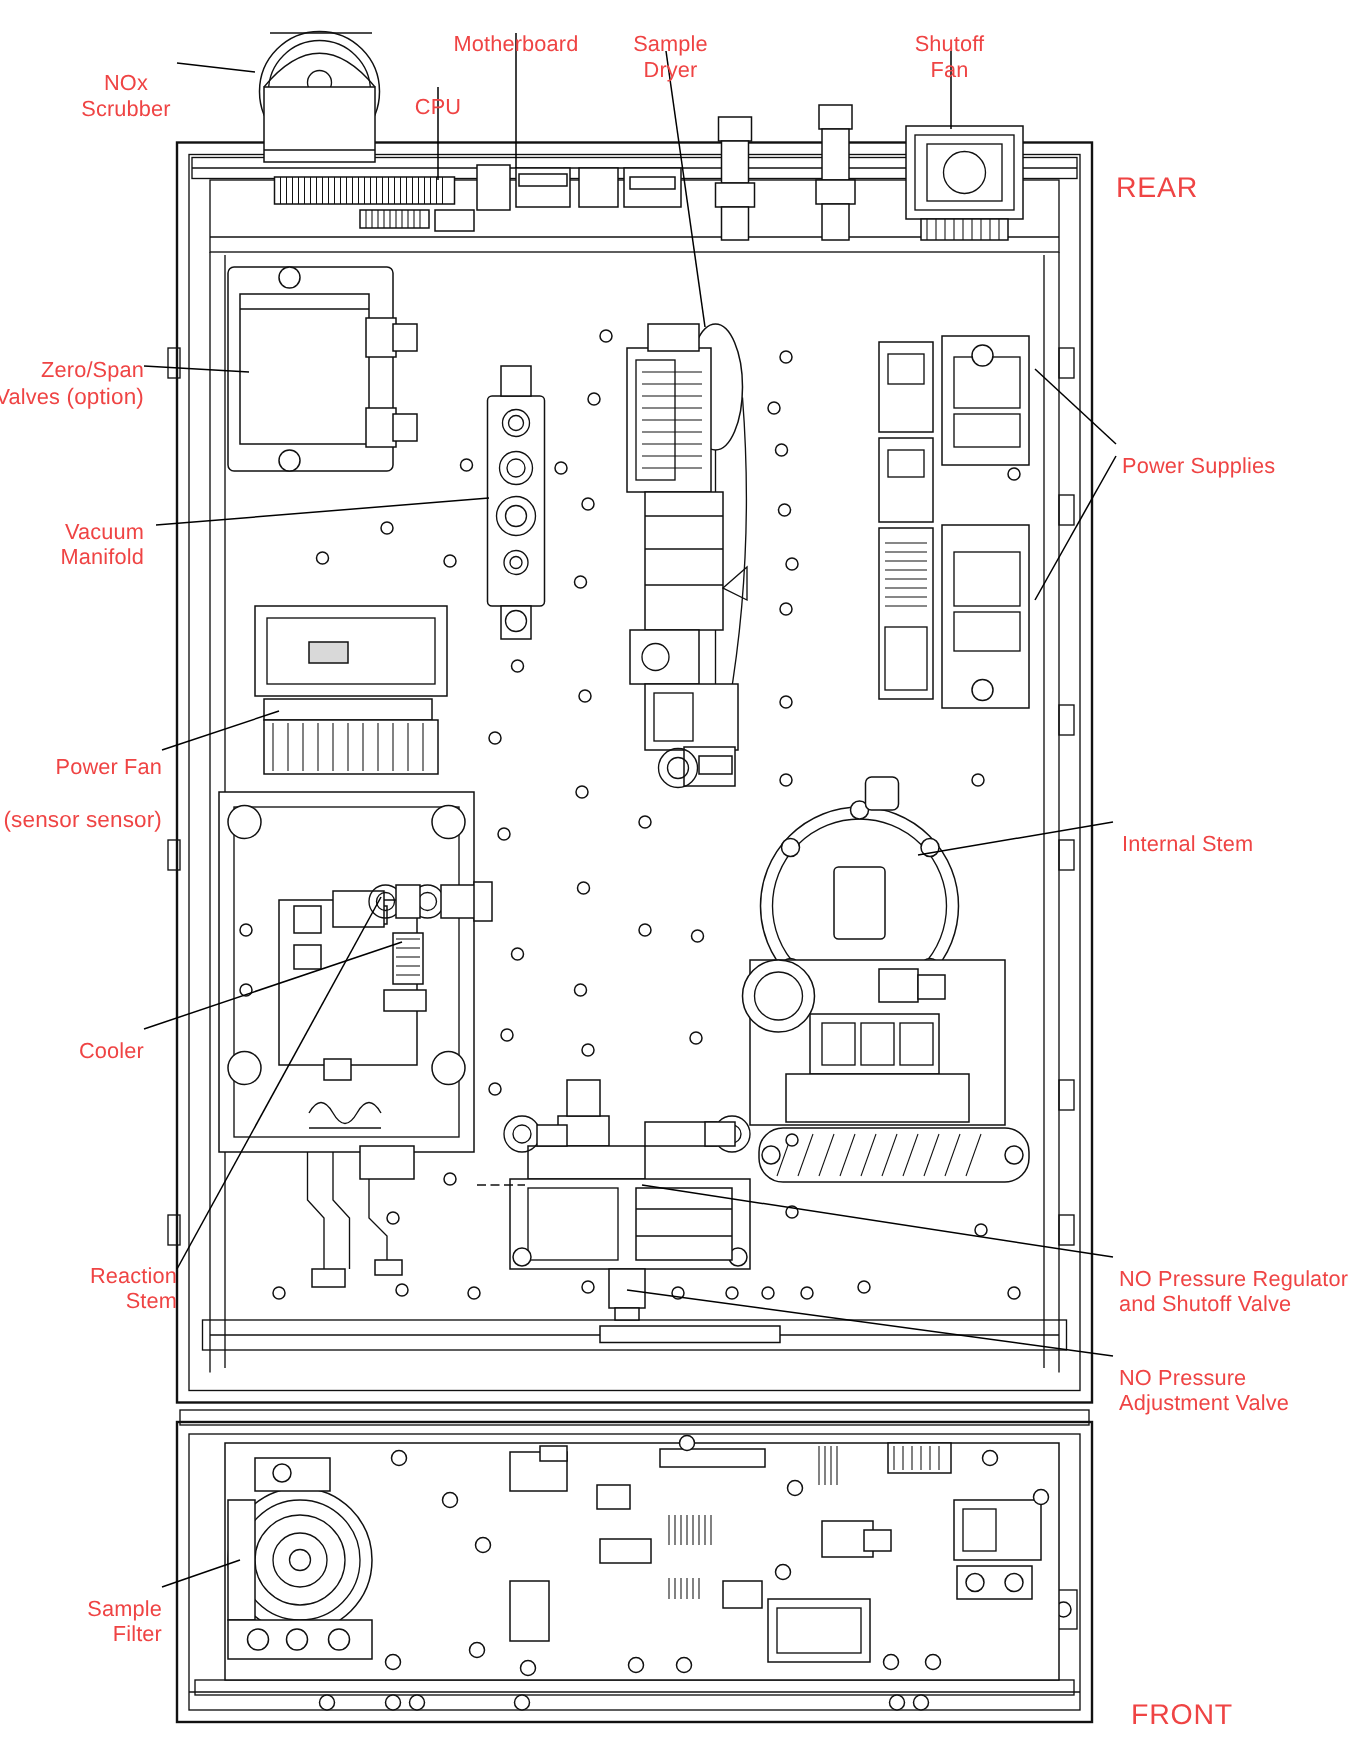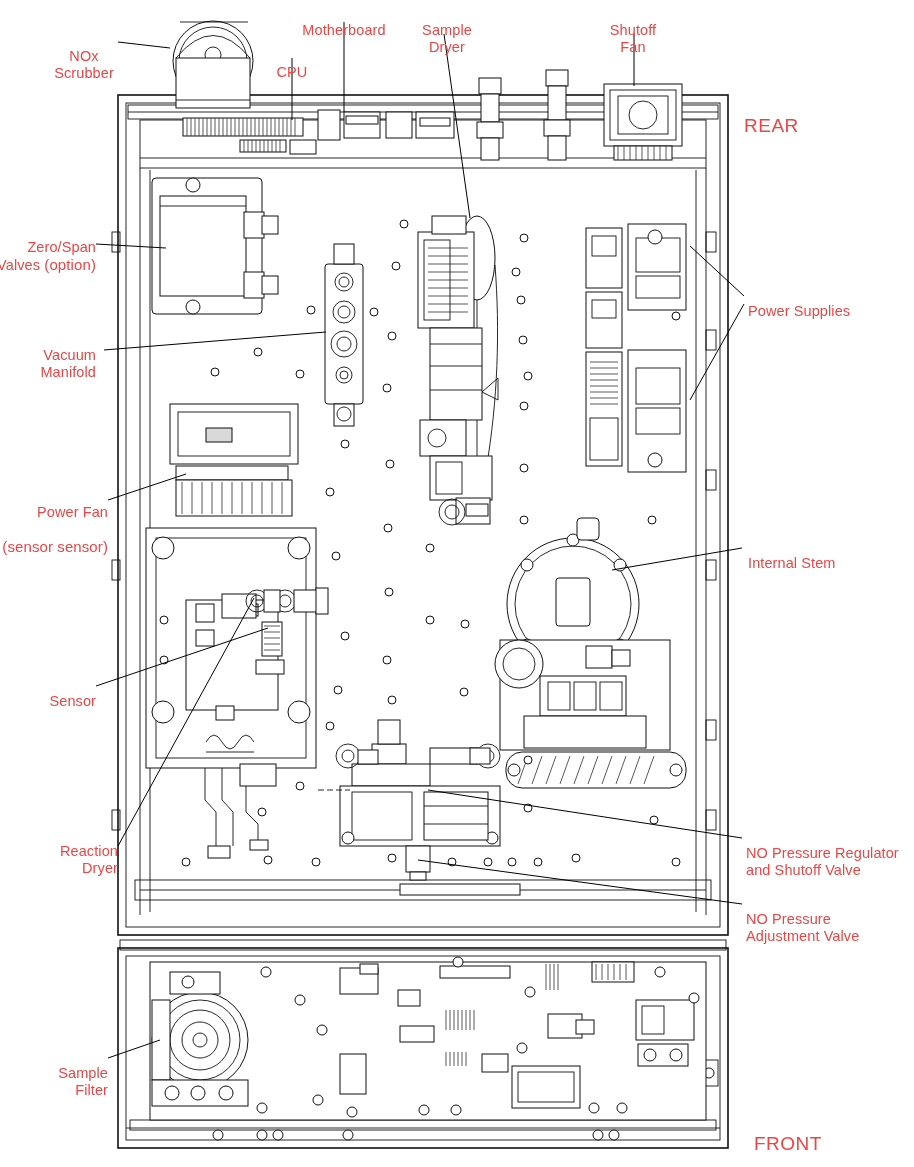--- a/index.html
+++ b/index.html
@@ -591,26 +591,26 @@
     <span>Vacuum
 Manifold</span>
   </div>
 
   <div class="lbl right" style="left:-14px; top:487px; width:122px;">
     <span>Power Fan</span><br>
     <span class="sub">(sensor sensor)</span>
   </div>
 
   <div class="lbl right" style="left:24px; top:676px; width:72px;">
-    <span>Sensor</span>
+    <span>Cooler</span>
   </div>
 
   <div class="lbl right" style="left:22px; top:826px; width:96px;">
     <span>Reaction
-Dryer</span>
+Stem</span>
   </div>
 
   <div class="lbl right" style="left:18px; top:1048px; width:90px;">
     <span>Sample
 Filter</span>
   </div>
 
   <div class="lbl left" style="left:748px; top:286px; width:160px;">
     <span>Power Supplies</span>
   </div>

